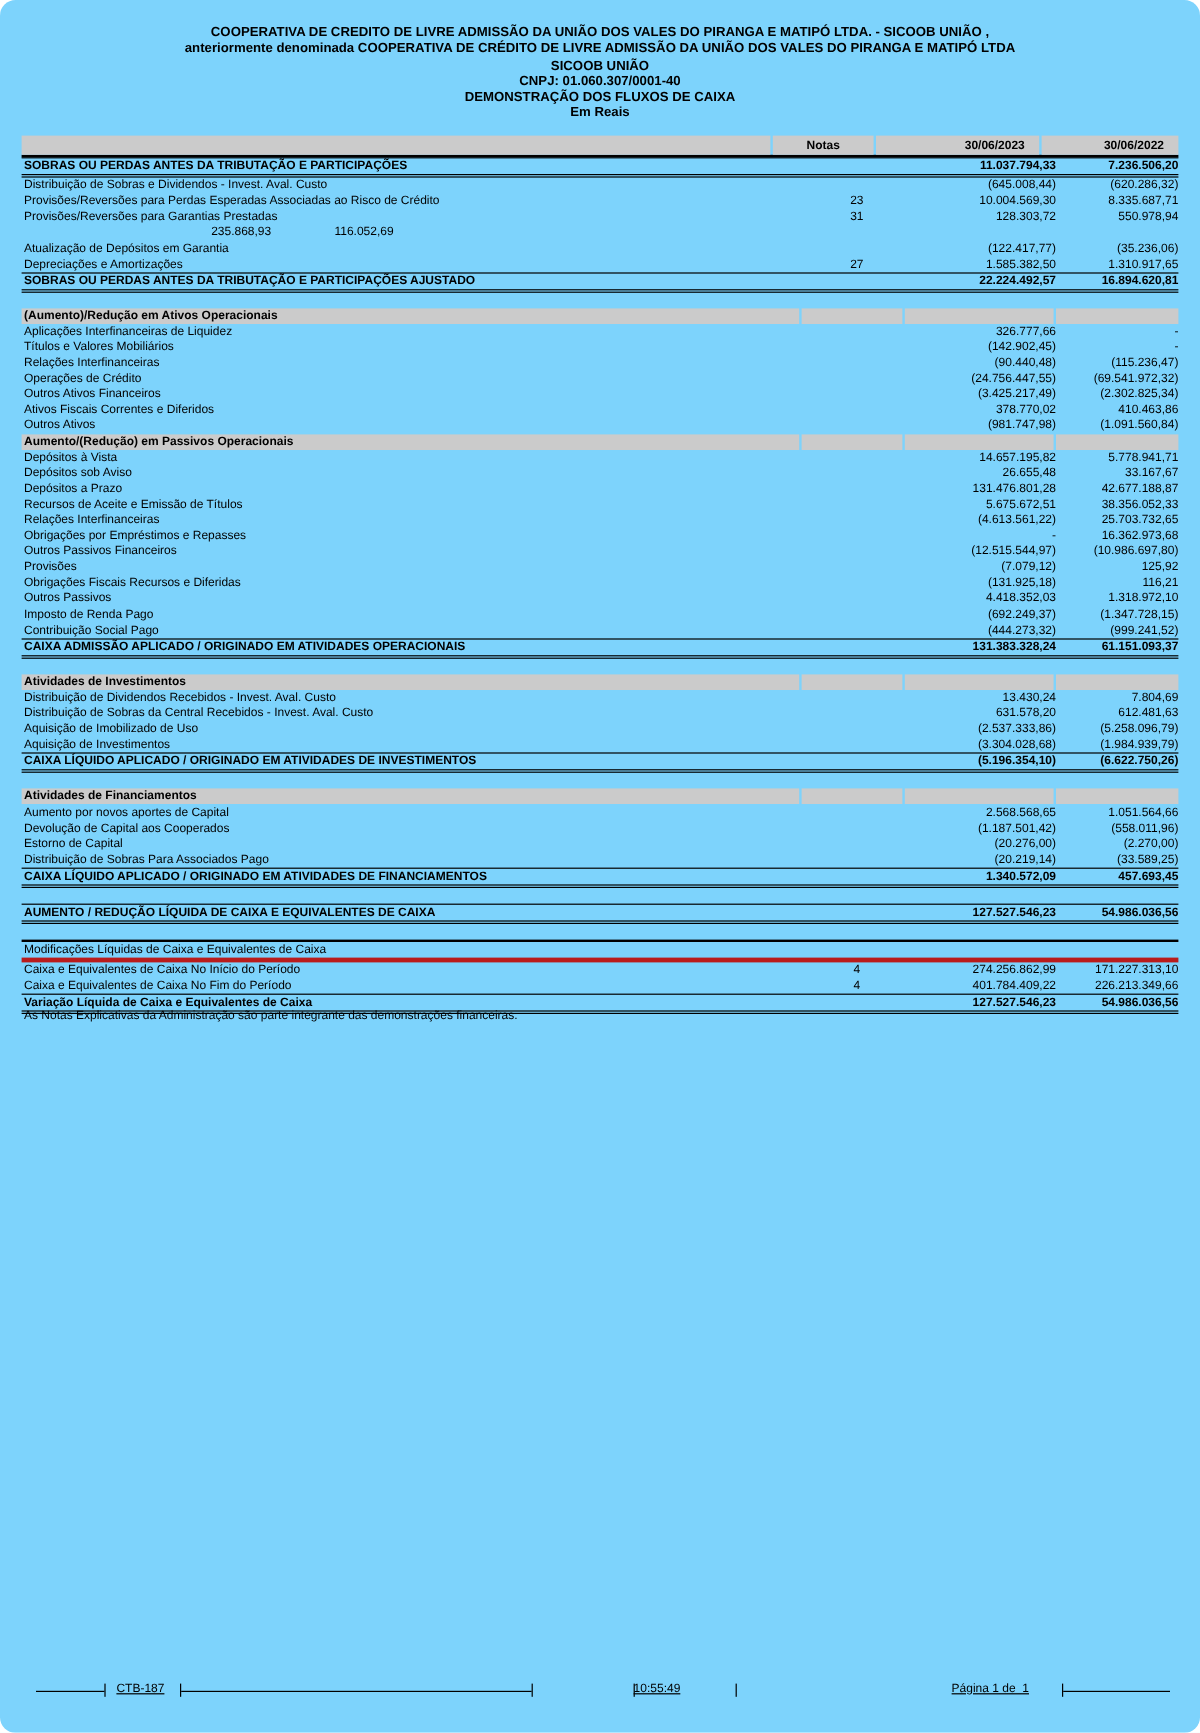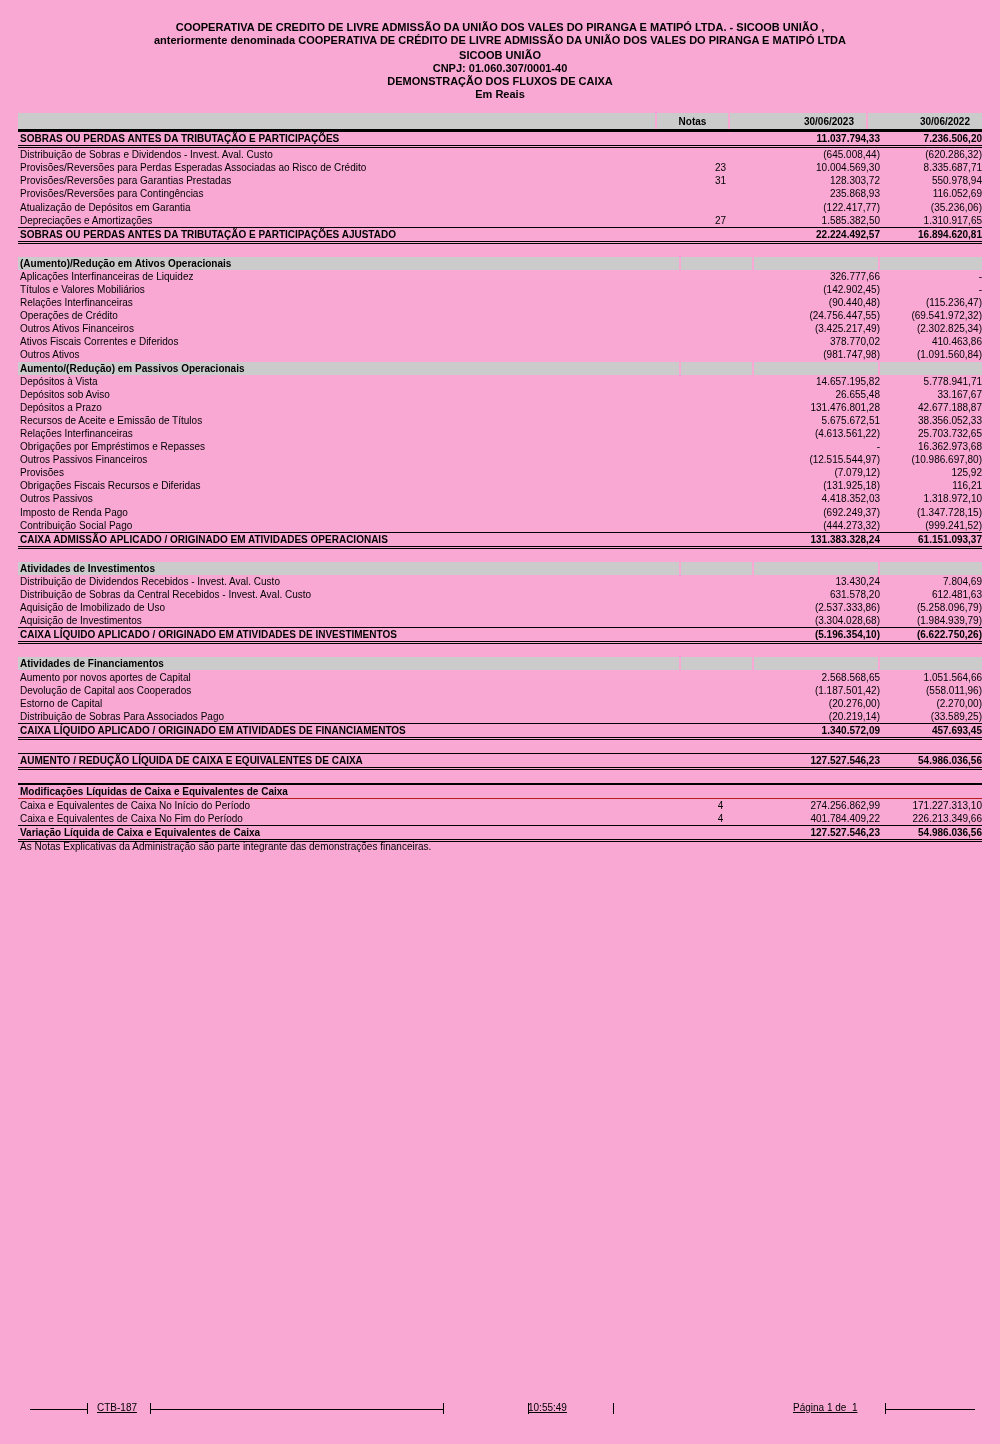--- a/index.html
+++ b/index.html
@@ -1,50 +1,51 @@
 <!DOCTYPE html>
 <html><head>
 <meta charset="utf-8">
 <style>
   html,body{margin:0;padding:0;background:#ffffff;}
   .page{
     position:relative;
     width:1000px;height:1444px;
-    background:#f9a8d4;
+    background:#7dd3fc;
     color:#000;
     font-family:"Liberation Sans", sans-serif;
     overflow:hidden;
+    border-radius:13px;
   }
   
   .title-block{
     position:absolute;top:21px;left:0;width:100%;
     text-align:center;font-weight:bold;
   }
   .title-block .t{font-size:11px;line-height:13px;}
   .title-block .t3{margin-top:2px;}
   .title-block .t-small{font-size:11px;}
   
   .fintable{
     position:absolute;left:18px;top:113px;width:964px;
     font-size:10px;line-height:11px;
   }
   .row{display:flex;align-items:stretch;height:13.1px;}
   .row.gap{height:13px;}
   .cell{display:flex;align-items:center;white-space:nowrap;}
   .c-label{flex:1;justify-content:flex-start;padding-left:2px;}
-  .c-nota{width:71px;justify-content:center;}
+  .c-nota{width:84px;justify-content:center;}
   .c-v1{width:124px;justify-content:flex-end;}
   .c-v2{width:102px;justify-content:flex-end;}
   .row.colheader{height:16px;border-bottom:2px solid #000;font-weight:bold;column-gap:2px;}
   .row.colheader .cell{background:#cbcbcb;}
   .row.colheader .c-v1,.row.colheader .c-v2{justify-content:flex-end;padding-right:12px;}
   .row.section{font-weight:bold;column-gap:2px;}
   .row.section .cell{background:#cbcbcb;}
   .row.total{font-weight:bold;border-top:1px solid #000;border-bottom:3px double #000;}
-  .row.subheader{font-weight:bold;border-top:2px solid #000;border-bottom:1px solid #b91c1c;flex-direction:column;}
+  .row.subheader{font-weight:normal;border-top:2px solid #000;border-bottom:4px solid #b91c1c;flex-direction:column;}
   
   .notes{position:absolute;left:20px;top:841px;font-size:10px;}
   
   .fline{position:absolute;border-top:1px solid #000;height:0;}
   .ftick{position:absolute;width:1px;height:11px;background:#000;}
   .ftext{position:absolute;font-size:10px;white-space:pre;text-decoration:underline;}
 </style>
 </head>
 <body>
 
@@ -84,21 +85,20 @@
         <span class="cell c-v1">10.004.569,30</span>
         <span class="cell c-v2">8.335.687,71</span>
       </div>
       <div class="row item">
         <span class="cell c-label">Provisões/Reversões para Garantias Prestadas</span>
         <span class="cell c-nota">31</span>
         <span class="cell c-v1">128.303,72</span>
         <span class="cell c-v2">550.978,94</span>
       </div>
       <div class="row item">
-        <span class="cell c-label">Provisões/Reversões para Contingências</span>
         <span class="cell c-nota"></span>
         <span class="cell c-v1">235.868,93</span>
         <span class="cell c-v2">116.052,69</span>
       </div>
       <div class="row item">
         <span class="cell c-label">Atualização de Depósitos em Garantia</span>
         <span class="cell c-nota"></span>
         <span class="cell c-v1">(122.417,77)</span>
         <span class="cell c-v2">(35.236,06)</span>
       </div>

